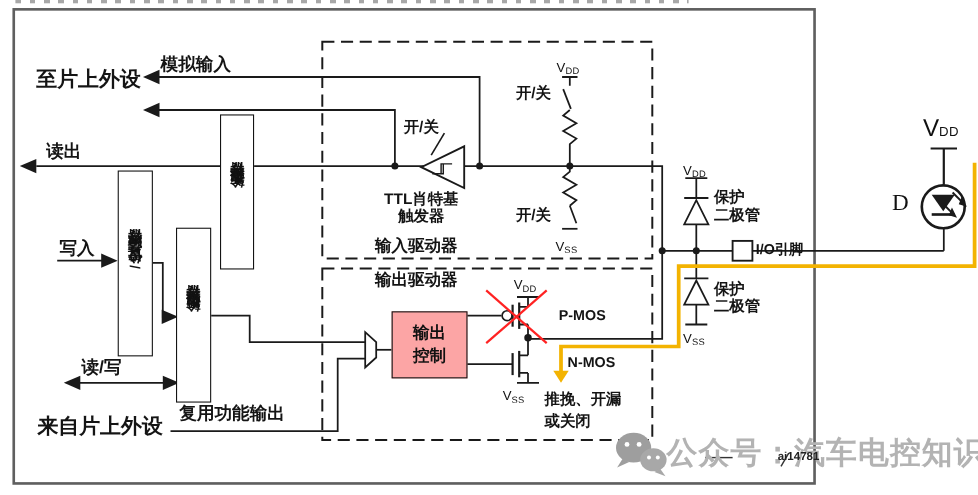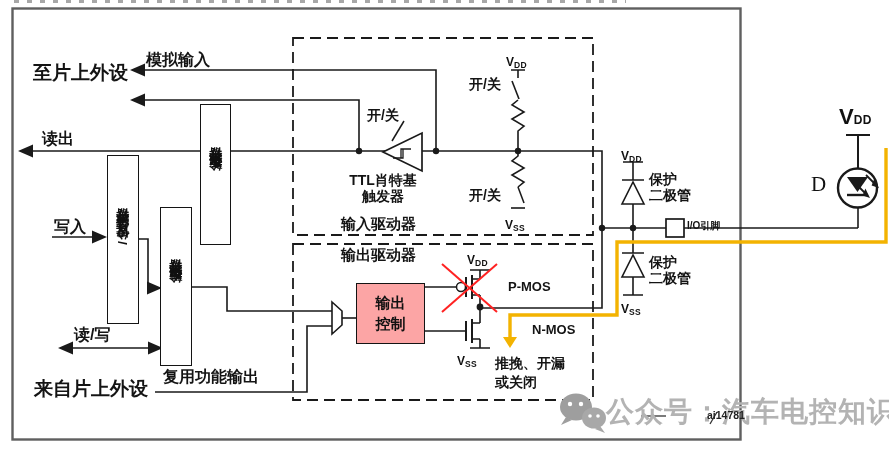--- a/index.html
+++ b/index.html
@@ -5,30 +5,30 @@
   html,body{margin:0;padding:0;background:#fff;}
   .stage{position:relative;width:889px;height:450px;background:#fff;overflow:hidden;
          font-family:"Liberation Sans",sans-serif;color:#111;}
   .stage svg.wires{position:absolute;left:0;top:0;z-index:1;}
   .lbl{position:absolute;z-index:2;font-weight:bold;color:#141414;white-space:nowrap;line-height:1.15;}
   .t19{font-size:19px;}
   .t16{font-size:16px;}
   .t15{font-size:15px;padding-left:44px;}
   .t14{font-size:14px;}
   .t13{font-size:13px;padding-left:24px;}
-  .t12{font-size:10px;}
+  .t12{font-size:13px;}
   .ctr{text-align:center;}
   .vbox{position:absolute;z-index:2;background:#fff;border:1.7px solid #141414;
         display:flex;align-items:center;justify-content:center;}
   .vbox span{writing-mode:vertical-rl;transform:rotate(180deg);font-size:13px;
              font-weight:bold;letter-spacing:2px;white-space:nowrap;}
   .ctrlbox{position:absolute;z-index:2;background:#fca5a5;border:1.7px solid #141414;
            display:flex;flex-direction:column;align-items:center;justify-content:center;
            font-size:15px;font-weight:bold;line-height:1.35;}
-  .pwr{position:absolute;z-index:2;font-weight:bold;white-space:nowrap;}
+  .pwr{position:absolute;z-index:2;font-weight:normal;white-space:nowrap;}
   .pwr .pv{font-size:12px;}
   .pwr .ps{font-size:8.5px;vertical-align:-2px;letter-spacing:.3px;}
   .pwr.big .pv{font-size:22px;}
   .pwr.big .ps{font-size:12px;vertical-align:0px;}
   .serifD{position:absolute;z-index:2;font-family:"Liberation Serif",serif;font-size:21px;}
   .topstrip{position:absolute;left:14px;top:0;width:612px;height:3px;z-index:2;opacity:.75;
             background:repeating-linear-gradient(90deg,#8a8a8a 0 5px,transparent 5px 13px);}
   .wm-text{position:absolute;left:606px;top:393px;z-index:5;font-size:28px;font-weight:bold;
            color:#b3b3b3;letter-spacing:1px;white-space:nowrap;}
   .wm-icon{position:absolute;left:555px;top:390px;z-index:5;}
@@ -176,21 +176,21 @@
   <div class="lbl t14" style="left:367px;top:107px;">开/关</div>
   <div class="lbl t14" style="left:469px;top:76px;">开/关</div>
   <div class="lbl t14" style="left:469px;top:187px;">开/关</div>
 
   <div class="lbl t15" style="left:297px;top:246px;">输出驱动器</div>
   <div class="ctrlbox" style="left:356px;top:283px;width:67px;height:59px;">
     <div>输出</div>
     <div>控制</div>
   </div>
   <div class="lbl t13" style="left:484px;top:280px;">P-MOS</div>
-  <div class="lbl t13" style="left:508px;top:323px;text-align:center;">N-MOS</div>
+  <div class="lbl t13" style="left:492px;top:323px;text-align:center;">N-MOS</div>
   <div class="lbl t14" style="left:495px;top:356px;font-family:Liberation Mono, monospace;">推挽、开漏</div>
   <div class="lbl t14" style="left:495px;top:374px;">或关闭</div>
 
   <div class="lbl t14" style="left:649px;top:171px;">
     <div>保护</div>
     <div>二极管</div>
   </div>
   <div class="lbl t14" style="left:649px;top:254px;">
     <div>保护</div>
     <div>二极管</div>

